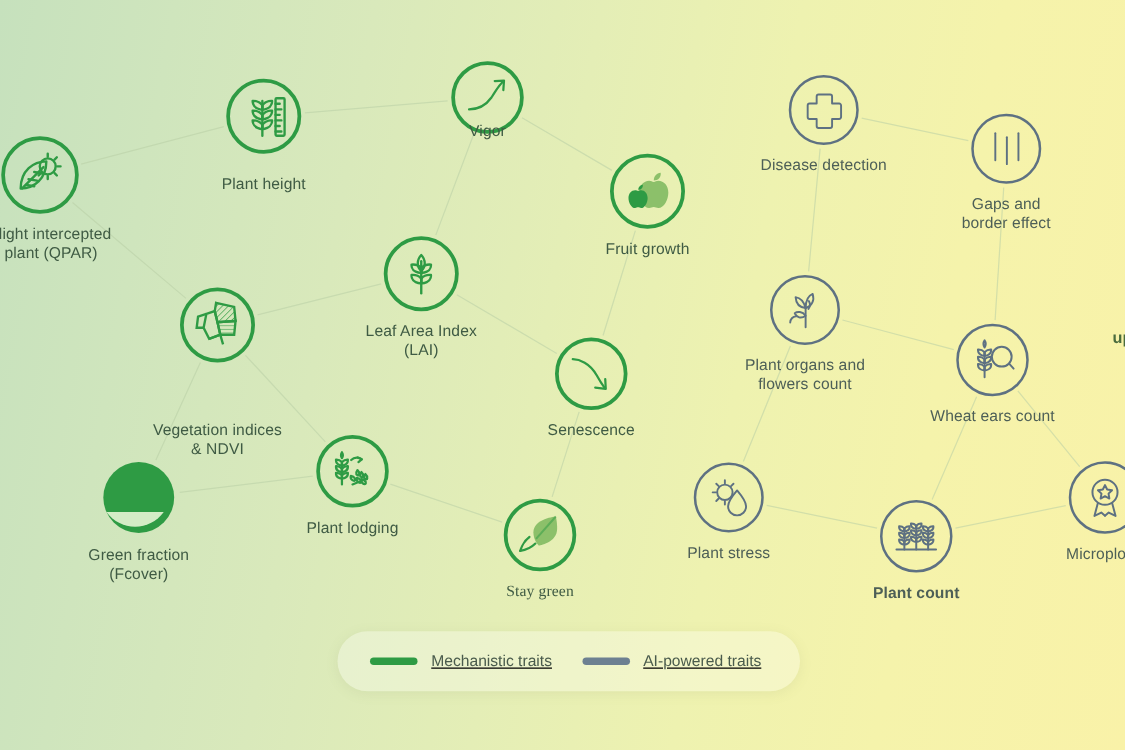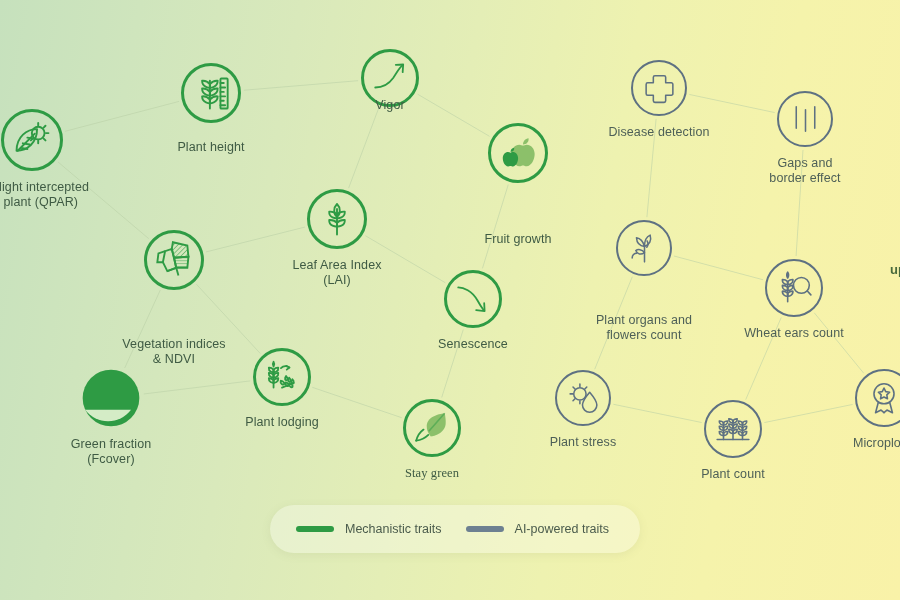--- a/index.html
+++ b/index.html
@@ -58,20 +58,21 @@
   #legend {
     position:absolute;
     left:270px; top:505px;
     width:370px; height:48px;
     border-radius:24px;
     background:rgba(255,255,255,0.30);
     box-shadow:0 2px 10px rgba(120,130,90,0.10);
     display:flex; align-items:center;
     gap:24px;
     padding:0 26px;
+    text-decoration:underline;
   }
   .leg-item { display:flex; align-items:center; gap:11px; }
   .leg-swatch { width:38px; height:6px; border-radius:3px; display:block; }
   .leg-text { font-size:12.5px; color:#4a5b4c; white-space:nowrap; }
   .clip-bold {
     position:absolute;
     font-size:13px; font-weight:bold;
     color:#4a6b3d;
     white-space:nowrap;
   }
@@ -153,21 +154,21 @@
       </div>
       <div class="node green" style="left: 518px; top: 153px;">
         <div class="disc" style="width: 60px; height: 60px;">
           <svg width="40" height="40" viewBox="0 0 36 36">
       <path d="M25.8 10.5c4 0 7.2 3.6 7.2 8.5s-3 11-7.2 11c-1.4 0-2-.7-3.3-.7s-1.9.7-3.3.7c-4.2 0-7.2-6.1-7.2-11s3.2-8.5 7.2-8.5c1.5 0 2.2.8 3.3.8s1.8-.8 3.3-.8z" fill="#8cc06a" stroke="none"></path>
       <path d="M22.5 10.3c0-3 2-5.3 5-5.6.4 3-1.6 5.6-5 5.6z" fill="#8cc06a" stroke="none"></path>
       <path d="M13.4 17.2c2.6 0 4.7 2.4 4.7 5.6s-2 7.3-4.7 7.3c-.9 0-1.3-.5-2.2-.5s-1.2.5-2.1.5c-2.8 0-4.8-4.1-4.8-7.3s2.1-5.6 4.8-5.6c1 0 1.4.5 2.1.5s1.3-.5 2.2-.5z" fill="#2e9b44" stroke="none"></path>
       <path d="M11.3 17c0-2 1.3-3.5 3.3-3.7.3 2-1 3.7-3.3 3.7z" fill="#2e9b44" stroke="none"></path>
           </svg>
         </div>
-        <div class="label" style="top: 39px; color: rgb(63, 91, 68); margin-top: 40px;">
+        <div class="label" style="top: 39px; color: rgb(63, 91, 68);">
           <div>Fruit growth</div>
         </div>
       </div>
       <div class="node slate" style="left: 659px; top: 88px;">
         <div class="disc" style="width: 56px; height: 56px;">
           <svg width="37" height="37" viewBox="0 0 36 36">
       <path d="M13.5 5.5h9a1.5 1.5 0 0 1 1.5 1.5v5.5h5.5a1.5 1.5 0 0 1 1.5 1.5v9a1.5 1.5 0 0 1-1.5 1.5H24v5.5a1.5 1.5 0 0 1-1.5 1.5h-9a1.5 1.5 0 0 1-1.5-1.5V24.5H6.5A1.5 1.5 0 0 1 5 23v-9a1.5 1.5 0 0 1 1.5-1.5H12V7a1.5 1.5 0 0 1 1.5-1.5z" fill="none" stroke="#5e7182" stroke-width="1.5" stroke-linecap="round" stroke-linejoin="round"></path>
           </svg>
         </div>
         <div class="label" style="top: 37px; color: rgb(77, 95, 87);">
@@ -241,21 +242,21 @@
         <div class="disc" style="width: 56px; height: 56px;">
           <svg width="37" height="37" viewBox="0 0 36 36">
       <path d="M18 31V16" fill="none" stroke="#5e7182" stroke-width="1.5" stroke-linecap="round" stroke-linejoin="round"></path>
       <path d="M18 16c0-6 2-9.5 5.5-11 1.5 5-.5 9.5-5.5 11z" fill="none" stroke="#5e7182" stroke-width="1.5" stroke-linecap="round" stroke-linejoin="round"></path>
       <path d="M18 16c-1.5-5.5-4.2-8-7.8-8.5.3 5 3 8 7.8 8.5z" fill="none" stroke="#5e7182" stroke-width="1.5" stroke-linecap="round" stroke-linejoin="round"></path>
       <path d="M18 22c-2.5-3.5-6.5-3.5-8.5-2 1.5 3.5 5 4.5 8.5 2z" fill="none" stroke="#5e7182" stroke-width="1.5" stroke-linecap="round" stroke-linejoin="round"></path>
       <path d="M10.5 22.5c-2.5 0-4.5 2.2-4.5 4.8" fill="none" stroke="#5e7182" stroke-width="1.5" stroke-linecap="round" stroke-linejoin="round"></path>
       <path d="M20.5 10.5c1.2 2 1 4.5-.3 6.2" fill="none" stroke="#5e7182" stroke-width="1.5" stroke-linecap="round" stroke-linejoin="round"></path>
           </svg>
         </div>
-        <div class="label" style="top: 37px; color: rgb(77, 95, 87); margin-top: 28px;">
+        <div class="label" style="top: 37px; color: rgb(77, 95, 87);">
           <div>Plant organs and</div>
           <div>flowers count</div>
         </div>
       </div>
       <div class="node slate" style="left: 794px; top: 288px;">
         <div class="disc" style="width: 58px; height: 58px;">
           <svg width="38" height="38" viewBox="0 0 36 36">
       <path d="M12 31V12" fill="none" stroke="#5e7182" stroke-width="1.5" stroke-linecap="round" stroke-linejoin="round"></path>
       <path d="M12 12c-2.2-2.2-5-2-5-2s-.2 2.8 1.9 4 3.1.5 3.1.5z" fill="none" stroke="#5e7182" stroke-width="1.5" stroke-linecap="round" stroke-linejoin="round"></path>
       <path d="M12 12c2.2-2.2 5-2 5-2s.2 2.8-1.9 4-3.1.5-3.1.5z" fill="none" stroke="#5e7182" stroke-width="1.5" stroke-linecap="round" stroke-linejoin="round"></path>
@@ -353,21 +354,21 @@
       <path d="M18 20c1.8-1.8 4-1.6 4-1.6s.2 2.2-1.5 3.2-2.5.4-2.5.4z" fill="none" stroke="#5e7182" stroke-width="1.5" stroke-linecap="round" stroke-linejoin="round"></path>
       <path d="M27 12c-1.8-1.8-4-1.6-4-1.6s-.2 2.2 1.5 3.2 2.5.4 2.5.4z" fill="none" stroke="#5e7182" stroke-width="1.5" stroke-linecap="round" stroke-linejoin="round"></path>
       <path d="M27 12c1.8-1.8 4-1.6 4-1.6s.2 2.2-1.5 3.2-2.5.4-2.5.4z" fill="none" stroke="#5e7182" stroke-width="1.5" stroke-linecap="round" stroke-linejoin="round"></path>
       <path d="M27 17c-1.8-1.8-4-1.6-4-1.6s-.2 2.2 1.5 3.2 2.5.4 2.5.4z" fill="none" stroke="#5e7182" stroke-width="1.5" stroke-linecap="round" stroke-linejoin="round"></path>
       <path d="M27 17c1.8-1.8 4-1.6 4-1.6s.2 2.2-1.5 3.2-2.5.4-2.5.4z" fill="none" stroke="#5e7182" stroke-width="1.5" stroke-linecap="round" stroke-linejoin="round"></path>
       <path d="M27 22c-1.8-1.8-4-1.6-4-1.6s-.2 2.2 1.5 3.2 2.5.4 2.5.4z" fill="none" stroke="#5e7182" stroke-width="1.5" stroke-linecap="round" stroke-linejoin="round"></path>
       <path d="M27 22c1.8-1.8 4-1.6 4-1.6s.2 2.2-1.5 3.2-2.5.4-2.5.4z" fill="none" stroke="#5e7182" stroke-width="1.5" stroke-linecap="round" stroke-linejoin="round"></path>
       <path d="M3 28h30" fill="none" stroke="#5e7182" stroke-width="1.5" stroke-linecap="round" stroke-linejoin="round"></path>
           </svg>
         </div>
-        <div class="label" style="top: 38px; color: rgb(77, 95, 87);">
+        <div class="label" style="top: 38px; color: rgb(77, 95, 87); font-weight: bold;">
           <div>Plant count</div>
         </div>
       </div>
       <div class="node slate" style="left: 884px; top: 398px;">
         <div class="disc" style="width: 58px; height: 58px;">
           <svg width="38" height="38" viewBox="0 0 36 36">
       <circle cx="18" cy="14" r="9.5" fill="none" stroke="#5e7182" stroke-width="1.5"></circle>
       <path d="M18 8.6l1.65 3.35 3.7.54-2.68 2.6.63 3.68L18 17.03l-3.3 1.74.63-3.68-2.68-2.6 3.7-.54z" fill="none" stroke="#5e7182" stroke-width="1.5" stroke-linecap="round" stroke-linejoin="round"></path>
       <path d="M12.5 22.5L10 32l5.2-2.6 2.8 2.4" fill="none" stroke="#5e7182" stroke-width="1.5" stroke-linecap="round" stroke-linejoin="round"></path>
       <path d="M23.5 22.5L26 32l-5.2-2.6-2.8 2.4" fill="none" stroke="#5e7182" stroke-width="1.5" stroke-linecap="round" stroke-linejoin="round"></path>

